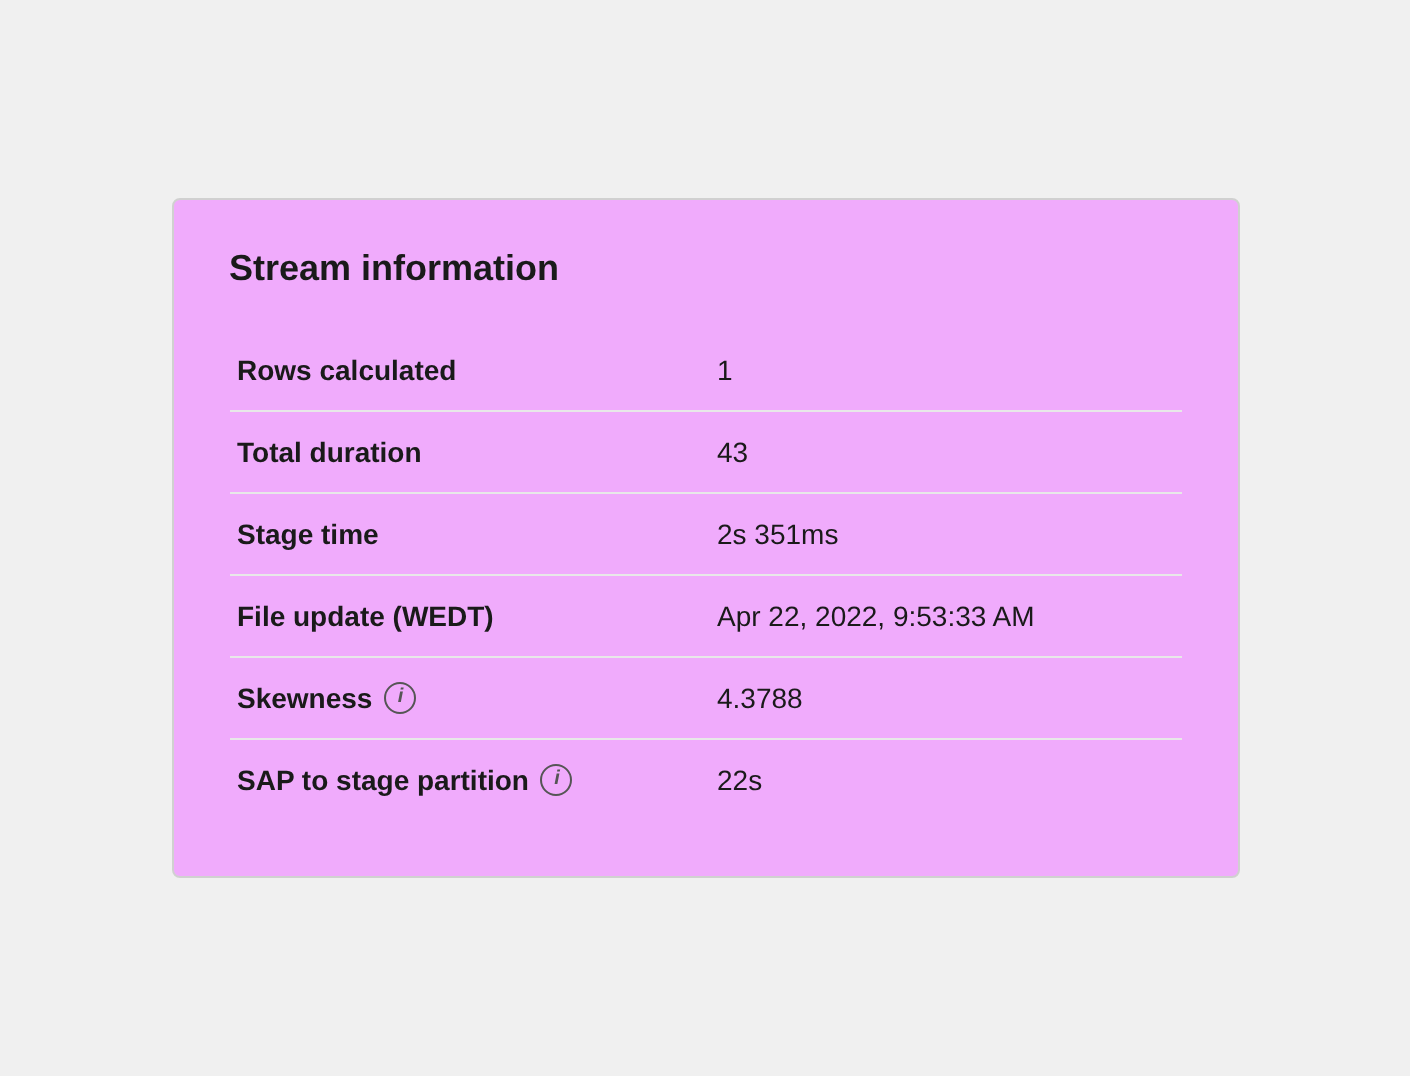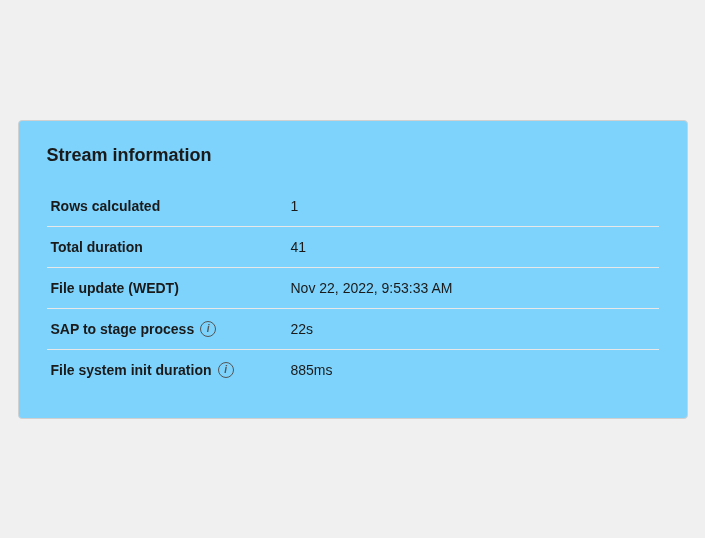--- a/index.html
+++ b/index.html
@@ -11,24 +11,24 @@
     body {
       background: #f0f0f0;
       display: flex;
       justify-content: center;
       align-items: center;
       min-height: 100vh;
       font-family: 'Segoe UI', Arial, sans-serif;
     }
 
     .card {
-      background: #7dd3fc;
+      background: #f0abfc;
       border: 1px solid #d0d0d0;
       border-radius: 4px;
-      width: 670px;
+      width: 534px;
       padding: 24px 28px 28px 28px;
     }
 
     .card-title {
       font-size: 18px;
       font-weight: 700;
       color: #1a1a1a;
       margin-bottom: 20px;
     }
 
@@ -100,43 +100,51 @@
             </div>
           </td>
           <td class="value-cell">1</td>
         </tr>
         <tr>
           <td class="label-cell">
             <div class="label-inner">
               <span>Total duration</span>
             </div>
           </td>
-          <td class="value-cell">41</td>
+          <td class="value-cell">43</td>
+        </tr>
+        <tr>
+          <td class="label-cell">
+            <div class="label-inner">
+              <span>Stage time</span>
+            </div>
+          </td>
+          <td class="value-cell">2s 351ms</td>
         </tr>
         <tr>
           <td class="label-cell">
             <div class="label-inner">
               <span>File update (WEDT)</span>
             </div>
           </td>
-          <td class="value-cell">Nov 22, 2022, 9:53:33 AM</td>
+          <td class="value-cell">Apr 22, 2022, 9:53:33 AM</td>
         </tr>
         <tr>
           <td class="label-cell">
             <div class="label-inner">
-              <span>SAP to stage process</span>
+              <span>Skewness</span>
+              <span class="info-icon">i</span>
+            </div>
+          </td>
+          <td class="value-cell">4.3788</td>
+        </tr>
+        <tr>
+          <td class="label-cell">
+            <div class="label-inner">
+              <span>SAP to stage partition</span>
               <span class="info-icon">i</span>
             </div>
           </td>
           <td class="value-cell">22s</td>
-        </tr>
-        <tr>
-          <td class="label-cell">
-            <div class="label-inner">
-              <span>File system init duration</span>
-              <span class="info-icon">i</span>
-            </div>
-          </td>
-          <td class="value-cell">885ms</td>
         </tr>
       </tbody>
   </table>
 </div>
 
 </body></html>

